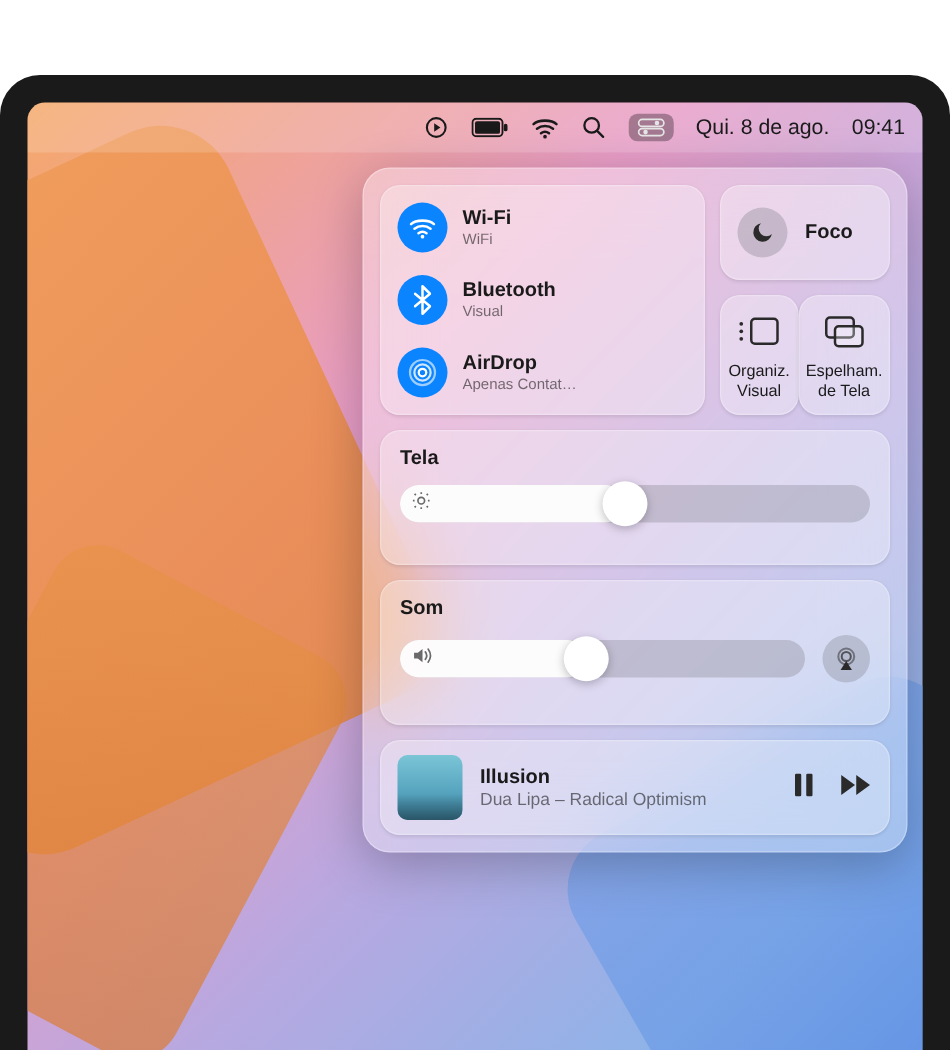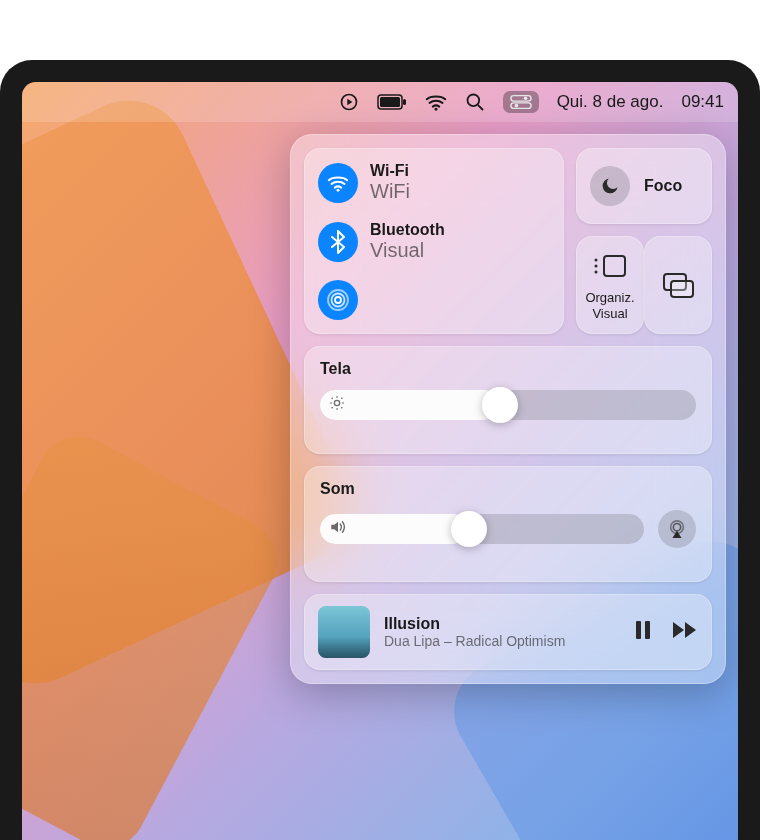--- a/index.html
+++ b/index.html
@@ -147,21 +147,21 @@
       align-items: center;
       justify-content: center;
       flex-shrink: 0;
     }
     .conn-text .title {
       font-size: 16px;
       font-weight: 600;
       color: #1a1a1a;
     }
     .conn-text .subtitle {
-      font-size: 20px;
+      font-size: 12px;
       color: rgba(26,26,26,0.6);
       white-space: nowrap;
       overflow: hidden;
       text-overflow: ellipsis;
       max-width: 170px;
     }
     .right-col {
       display: flex;
       flex-direction: column;
       gap: 12px;
@@ -395,20 +395,24 @@
             </div>
           </div>
           <div class="conn-item">
             <div class="conn-icon">
               <svg width="24" height="24" viewBox="0 0 24 24" fill="none" stroke="#fff" stroke-width="1.8">
                   <circle cx="12" cy="12" r="3"></circle>
                   <circle cx="12" cy="12" r="6.5" opacity="0.8"></circle>
                   <circle cx="12" cy="12" r="10" opacity="0.6"></circle>
                 </svg>
             </div>
+            <div class="conn-text">
+              <div class="title">AirDrop</div>
+              <div class="subtitle">Apenas Contat…</div>
+            </div>
           </div>
         </div>
 
         <div class="right-col">
           <div class="module focus-mod">
             <div class="focus-icon">
               <svg width="20" height="20" viewBox="0 0 24 24" fill="#2a2a2a">
                   <path d="M21 13.5 A9 9 0 1 1 10.5 3 A7 7 0 0 0 21 13.5 Z"></path>
                 </svg>
             </div>
@@ -426,20 +430,21 @@
               </div>
               <div class="sm-label">Organiz. Visual</div>
             </div>
             <div class="module small-mod">
               <div class="sm-icon">
                 <svg width="34" height="28" viewBox="0 0 34 28" fill="none" stroke="#2a2a2a" stroke-width="2">
                     <rect x="3" y="3" width="22" height="16" rx="3"></rect>
                     <rect x="10" y="10" width="22" height="16" rx="3" fill="rgba(255,255,255,0.3)"></rect>
                   </svg>
               </div>
+              <div class="sm-label">Espelham. de Tela</div>
             </div>
           </div>
         </div>
       </div>
 
       <div class="module slider-mod">
         <div class="slider-title">Tela</div>
         <div class="slider-track">
           <div class="slider-fill" style="width:48%"></div>
           <div class="slider-icon-left">

